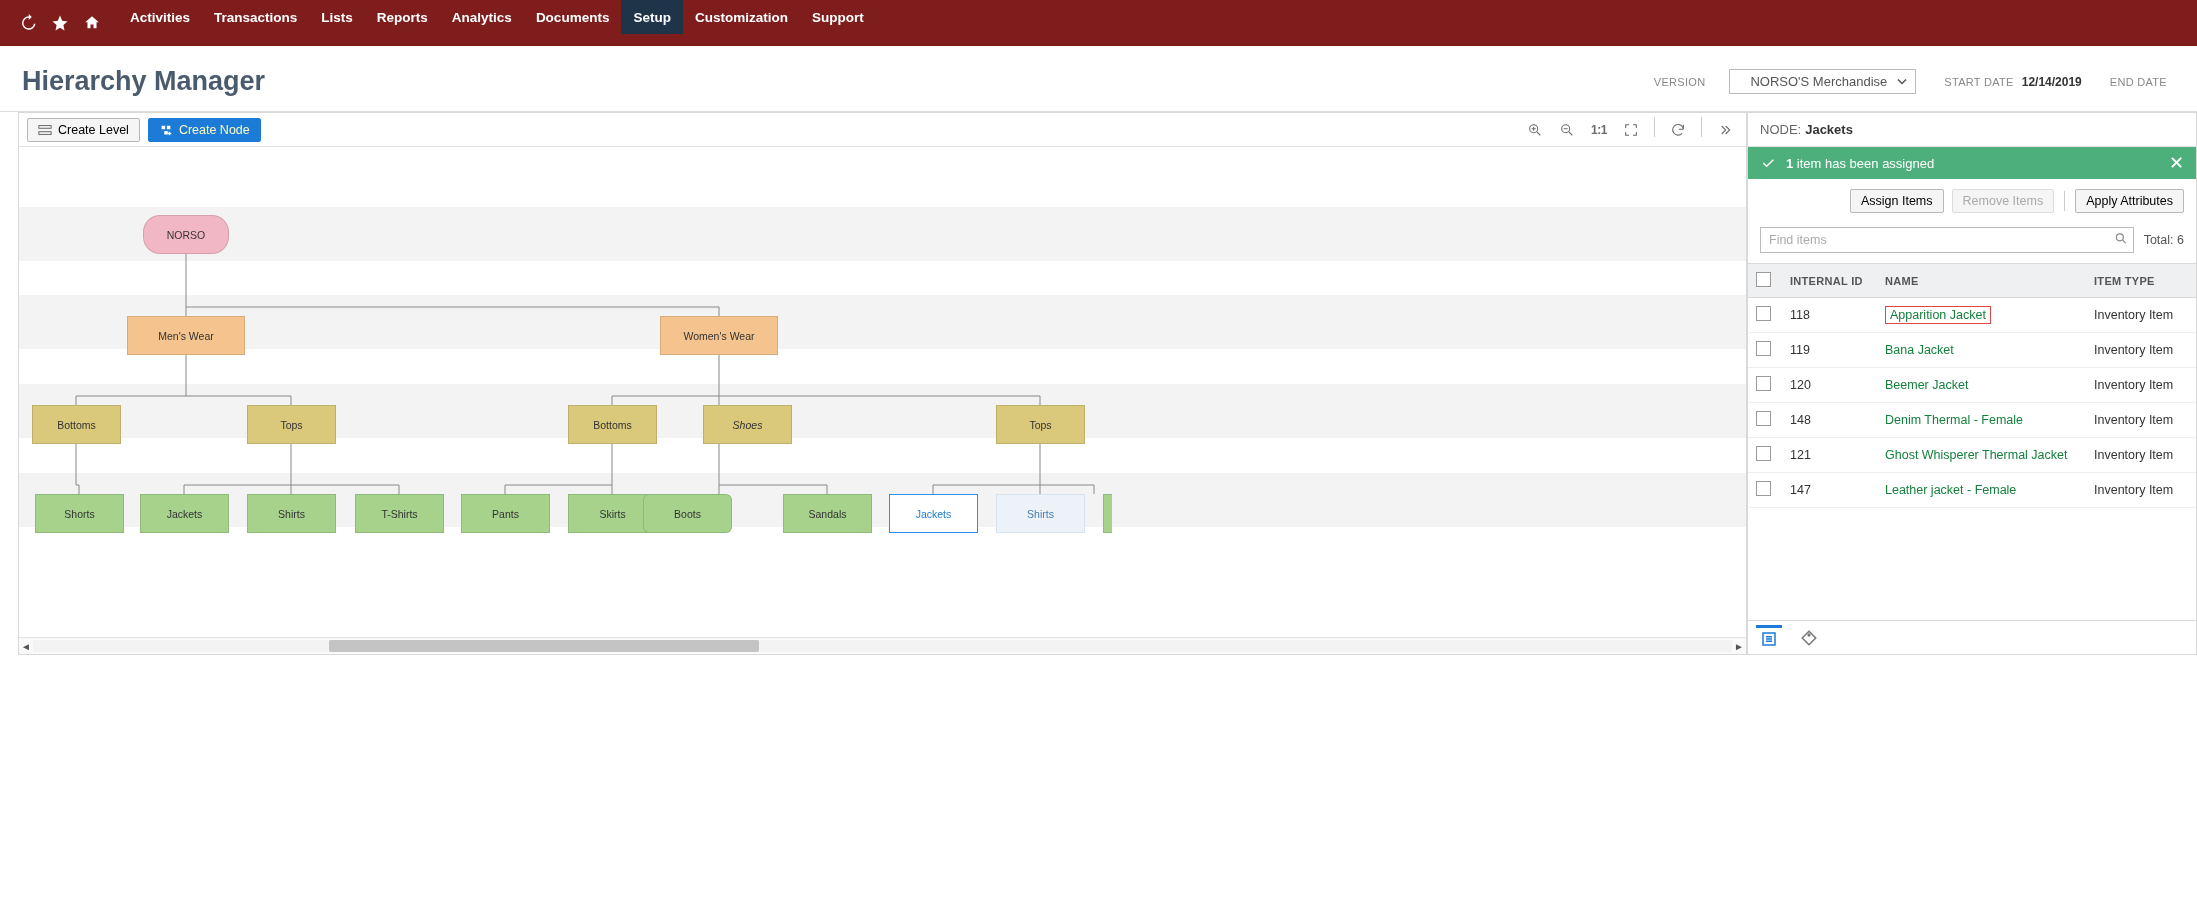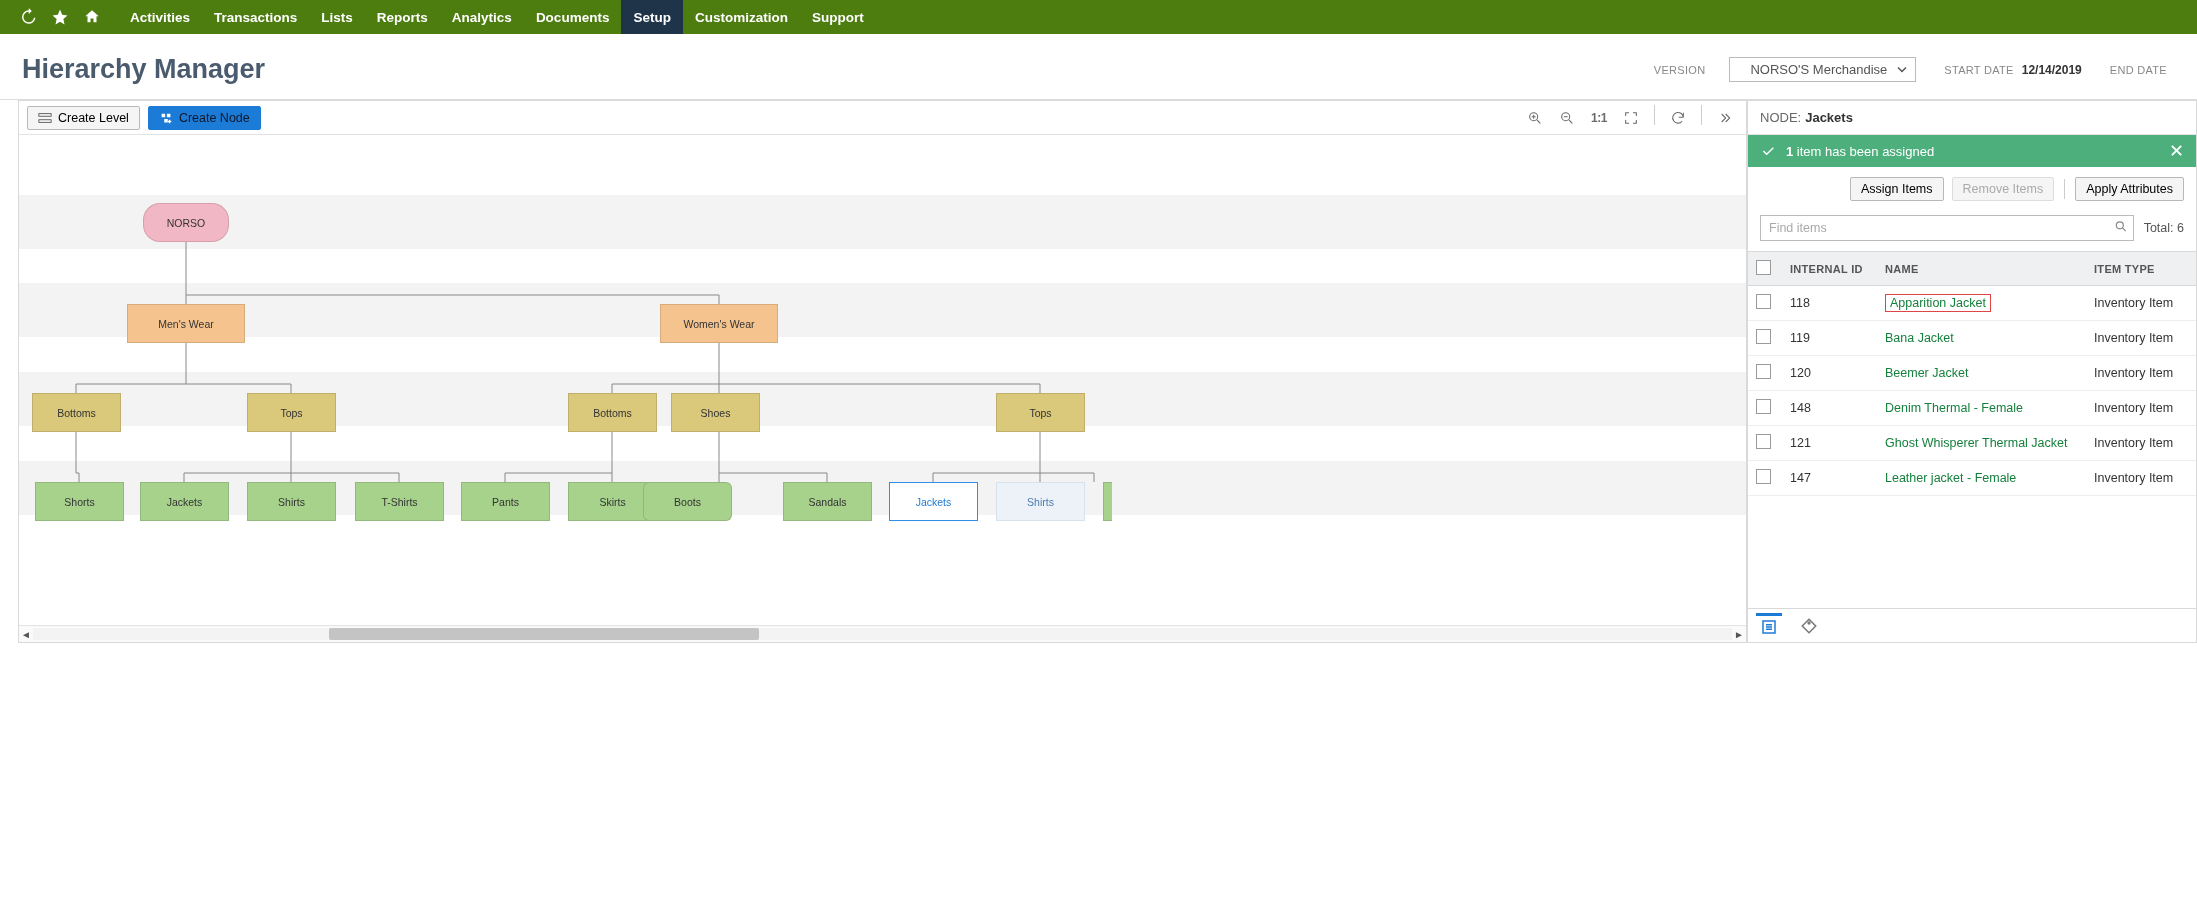--- a/index.html
+++ b/index.html
@@ -1,19 +1,19 @@
 <!DOCTYPE html>
 <html><head>
 <meta charset="utf-8">
 <style>
   * { box-sizing: border-box; margin: 0; padding: 0; }
   body { font-family: -apple-system, BlinkMacSystemFont, "Segoe UI", Arial, sans-serif; font-size: 13px; color: #333; background: #fff; }
 
   
-  .topnav { background: #4d7c0f; height: 34px; display: flex; align-items: center; padding: 0 12px; color: #fff; font-weight: 600; }
+  .topnav { background: #7f1d1d; height: 46px; display: flex; align-items: center; padding: 0 12px; color: #fff; font-weight: 600; }
   .topnav .icon { width: 32px; height: 34px; display: flex; align-items: center; justify-content: center; cursor: pointer; }
   .topnav .icon svg { width: 18px; height: 18px; fill: #fff; }
   .topnav .navitem { padding: 0 12px; height: 34px; display: flex; align-items: center; cursor: pointer; font-size: 13.5px; }
   .topnav .navitem.active { background: #1f3349; }
 
   
   .page-header { padding: 20px 22px 14px 22px; display: flex; justify-content: space-between; align-items: center; }
   .page-header h1 { font-size: 27px; font-weight: 600; color: #4a5b6e; }
   .header-right { display: flex; align-items: center; gap: 28px; font-size: 12px; color: #555; }
   .header-right .label { color: #888; font-size: 11px; letter-spacing: 0.3px; }
@@ -23,21 +23,21 @@
 
   
   .workspace { display: flex; border-top: 1px solid #ddd; }
   .left-pane { flex: 1; min-width: 0; border: 1px solid #d9d9d9; margin: 0 0 0 18px; background: #fff; position: relative; }
   .right-pane { width: 450px; border: 1px solid #d9d9d9; border-left: 1px solid #d9d9d9; background: #fff; display: flex; flex-direction: column; margin-right: 0; }
 
   
   .left-toolbar { height: 34px; display: flex; align-items: center; justify-content: space-between; padding: 0 8px; border-bottom: 1px solid #e3e3e3; }
   .left-toolbar-left { display: flex; gap: 8px; }
   .btn { border: 1px solid #b8b8b8; background: #f5f5f5; padding: 4px 10px; font-size: 12.5px; cursor: pointer; display: inline-flex; align-items: center; gap: 6px; border-radius: 2px; }
-  .btn.primary { background: #1c7bd6; color: #0f172a; border-color: #1c7bd6; text-align: right; }
+  .btn.primary { background: #1c7bd6; color: #fef9c3; border-color: #1c7bd6; text-align: right; }
   .btn.disabled { color: #aaa; border-color: #ddd; cursor: default; }
   .left-toolbar-right { display: flex; align-items: flex-start; gap: 6px; }
   .tool-icon { width: 26px; height: 26px; display: flex; align-items: center; justify-content: center; cursor: pointer; color: #6b6b6b; }
   .tool-icon.text { font-size: 12px; font-weight: 600; letter-spacing: -0.5px; }
   .sep { width: 1px; height: 20px; background: #ccc; margin: 0 4px; }
   .tool-icon svg { width: 16px; height: 16px; stroke: #6b6b6b; fill: none; stroke-width: 1.6; }
 
   
   .canvas-wrap { background: #fff; height: 490px; position: relative; overflow: hidden; }
   .canvas-stripe { position: absolute; left:0; right:0; background: #f3f3f3; }
@@ -267,21 +267,21 @@
 
       <div class="node sub" style="left:13px; top:258px;">
           <span>Bottoms</span>
         </div>
       <div class="node sub" style="left:228px; top:258px;">
           <span>Tops</span>
         </div>
       <div class="node sub" style="left:549px; top:258px;">
           <span>Bottoms</span>
         </div>
-      <div class="node sub" style="left:652px; top:258px;">
+      <div class="node sub" style="left:684px; top:258px;font-style:italic;">
           <span>Shoes</span>
         </div>
       <div class="node sub" style="left:977px; top:258px;">
           <span>Tops</span>
         </div>
 
       <div class="node leaf" style="left:16px; top:347px;">
           <span>Shorts</span>
         </div>
       <div class="node leaf" style="left:121px; top:347px;">

